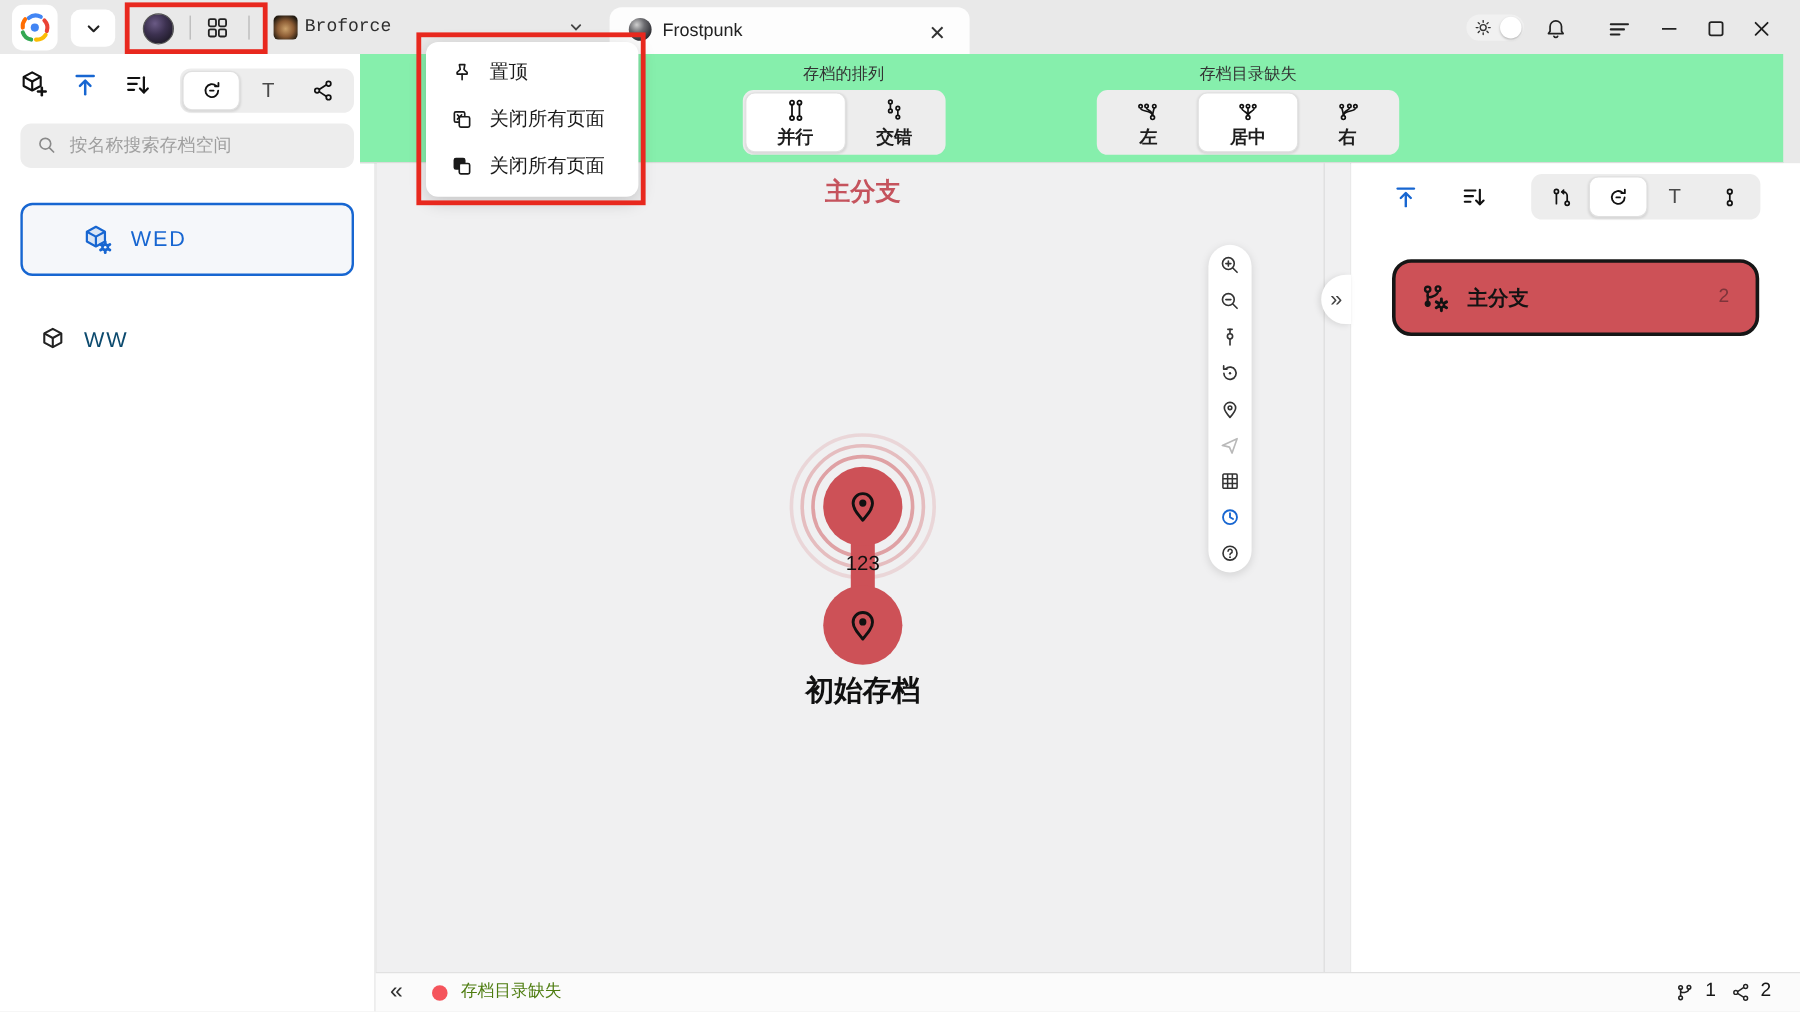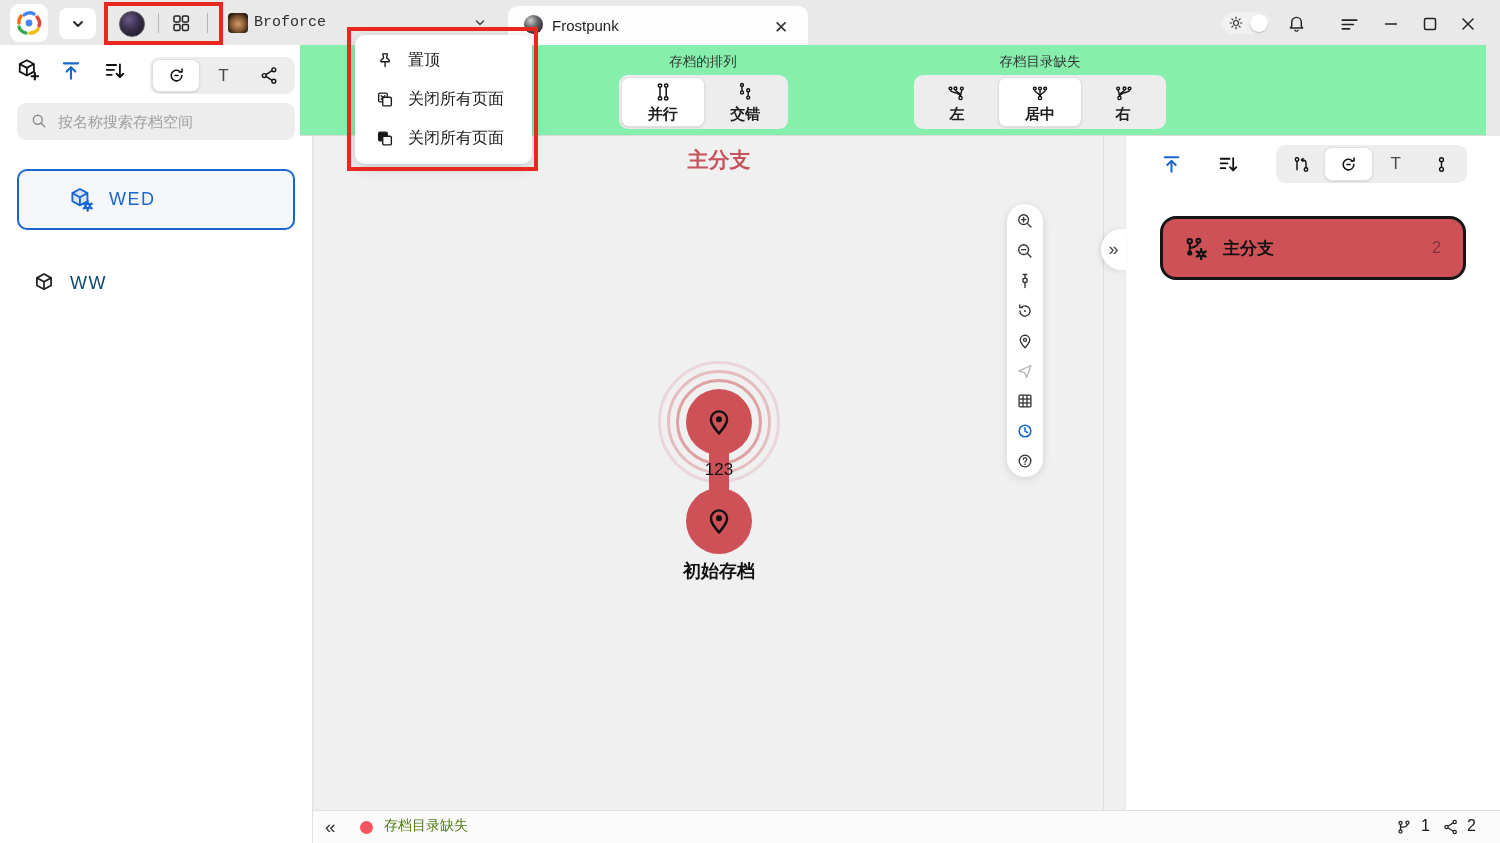--- a/index.html
+++ b/index.html
@@ -383,21 +383,21 @@
     </svg>
   </div>
   <div class="node" style="left:686px; top:488px;">
     <svg width="28" height="30" viewBox="0 0 24 26">
       <path d="M12 23C16 18.2 19 14.6 19 10.8A7 7 0 0 0 5 10.8C5 14.6 8 18.2 12 23z" fill="none" stroke="#111" stroke-width="2.1" stroke-linejoin="round"></path>
       <circle cx="12" cy="10.6" r="2.6" fill="#111"></circle>
     </svg>
   </div>
 
   <div class="node-lbl" style="left:669px; top:460px; width:100px; font-size:17px;">123</div>
-  <div class="node-lbl" style="left:644px; top:559px; width:150px; font-size:18px; font-weight:700;">初始存档</div>
+  <div class="node-lbl" style="left:644px; top:559px; width:150px; font-size:24px; font-weight:700;">初始存档</div>
 
   <div class="float-bar">
     <div>
       <svg width="20" height="20" viewBox="0 0 22 22">
         <circle cx="9.5" cy="9.5" r="5.4" fill="none" stroke="#333" stroke-width="1.5"></circle>
         <line x1="13.6" y1="13.6" x2="17.5" y2="17.5" stroke="#333" stroke-width="1.5" stroke-linecap="round"></line>
         <g stroke="#333" stroke-width="1.5" stroke-linecap="round">
             <line x1="9.5" y1="7.2" x2="9.5" y2="11.8"></line>
             <line x1="7.2" y1="9.5" x2="11.8" y2="9.5"></line>
           </g>

